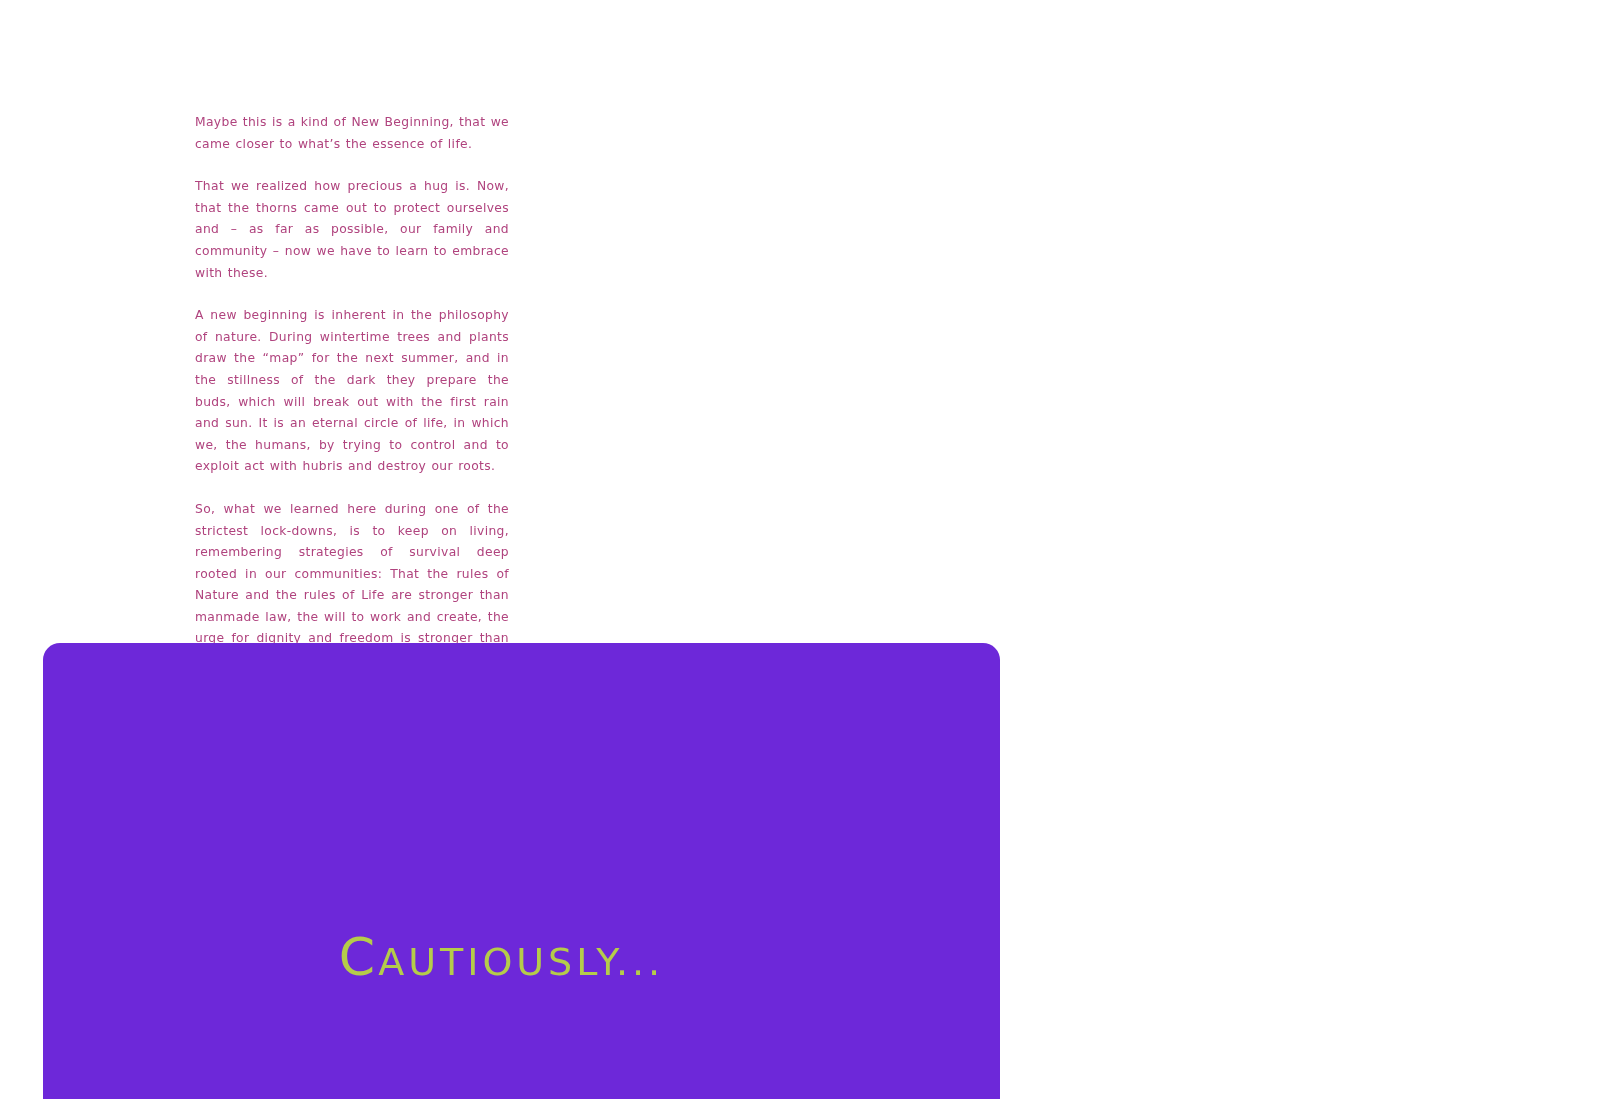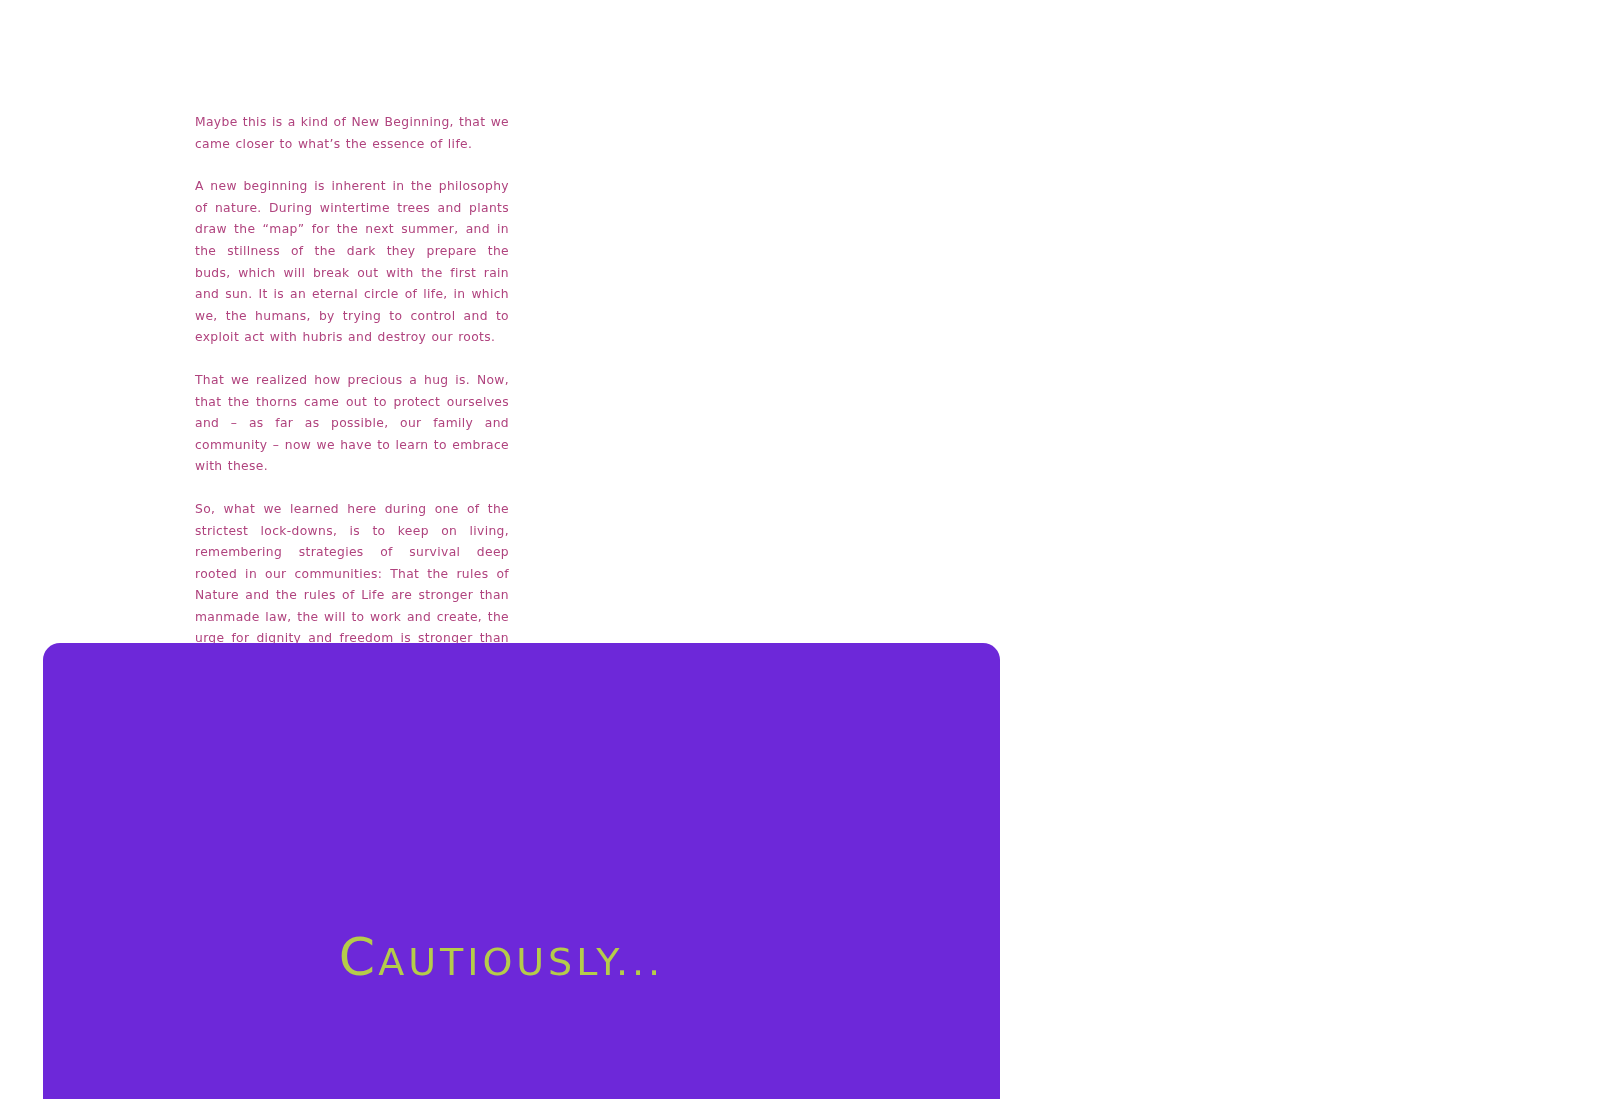--- a/index.html
+++ b/index.html
@@ -83,22 +83,22 @@
   }
 </style>
 </head>
 <body>
 
 <div class="spread">
 
   <div class="page-left">
     <div class="text-column">
       <p class="para">Maybe this is a kind of New Beginning, that we came closer to what’s the essence of life.</p>
+      <p class="para">That we realized how precious a hug is. Now, that the thorns came out to protect ourselves and – as far as possible, our family and community – now we have to learn to embrace with these.</p>
       <p class="para">A new beginning is inherent in the philosophy of nature. During wintertime trees and plants draw the “map” for the next summer, and in the stillness of the dark they prepare the buds, which will break out with the first rain and sun. It is an eternal circle of life, in which we, the humans, by trying to control and to exploit act with hubris and destroy our roots.</p>
-      <p class="para">That we realized how precious a hug is. Now, that the thorns came out to protect ourselves and – as far as possible, our family and community – now we have to learn to embrace with these.</p>
       <p class="para">So, what we learned here during one of the strictest lock-downs, is to keep on living, remembering strategies of survival deep rooted in our communities: That the rules of Nature and the rules of Life are stronger than manmade law, the will to work and create, the urge for dignity and freedom is stronger than police brutality and restrictions. Laughing and dancing, outdoor sports and being in the woods gave many of us strength and health during this time. But we still haven’t buried our dead. We are still afraid in the dark. We are still forbidden to play music in public spaces.</p>
     </div>
   </div>
 
   <div class="page-right">
     <div class="cautiously">
       <span class="lead">C</span><span class="rest">autiously...</span>
     </div>
   </div>
 

